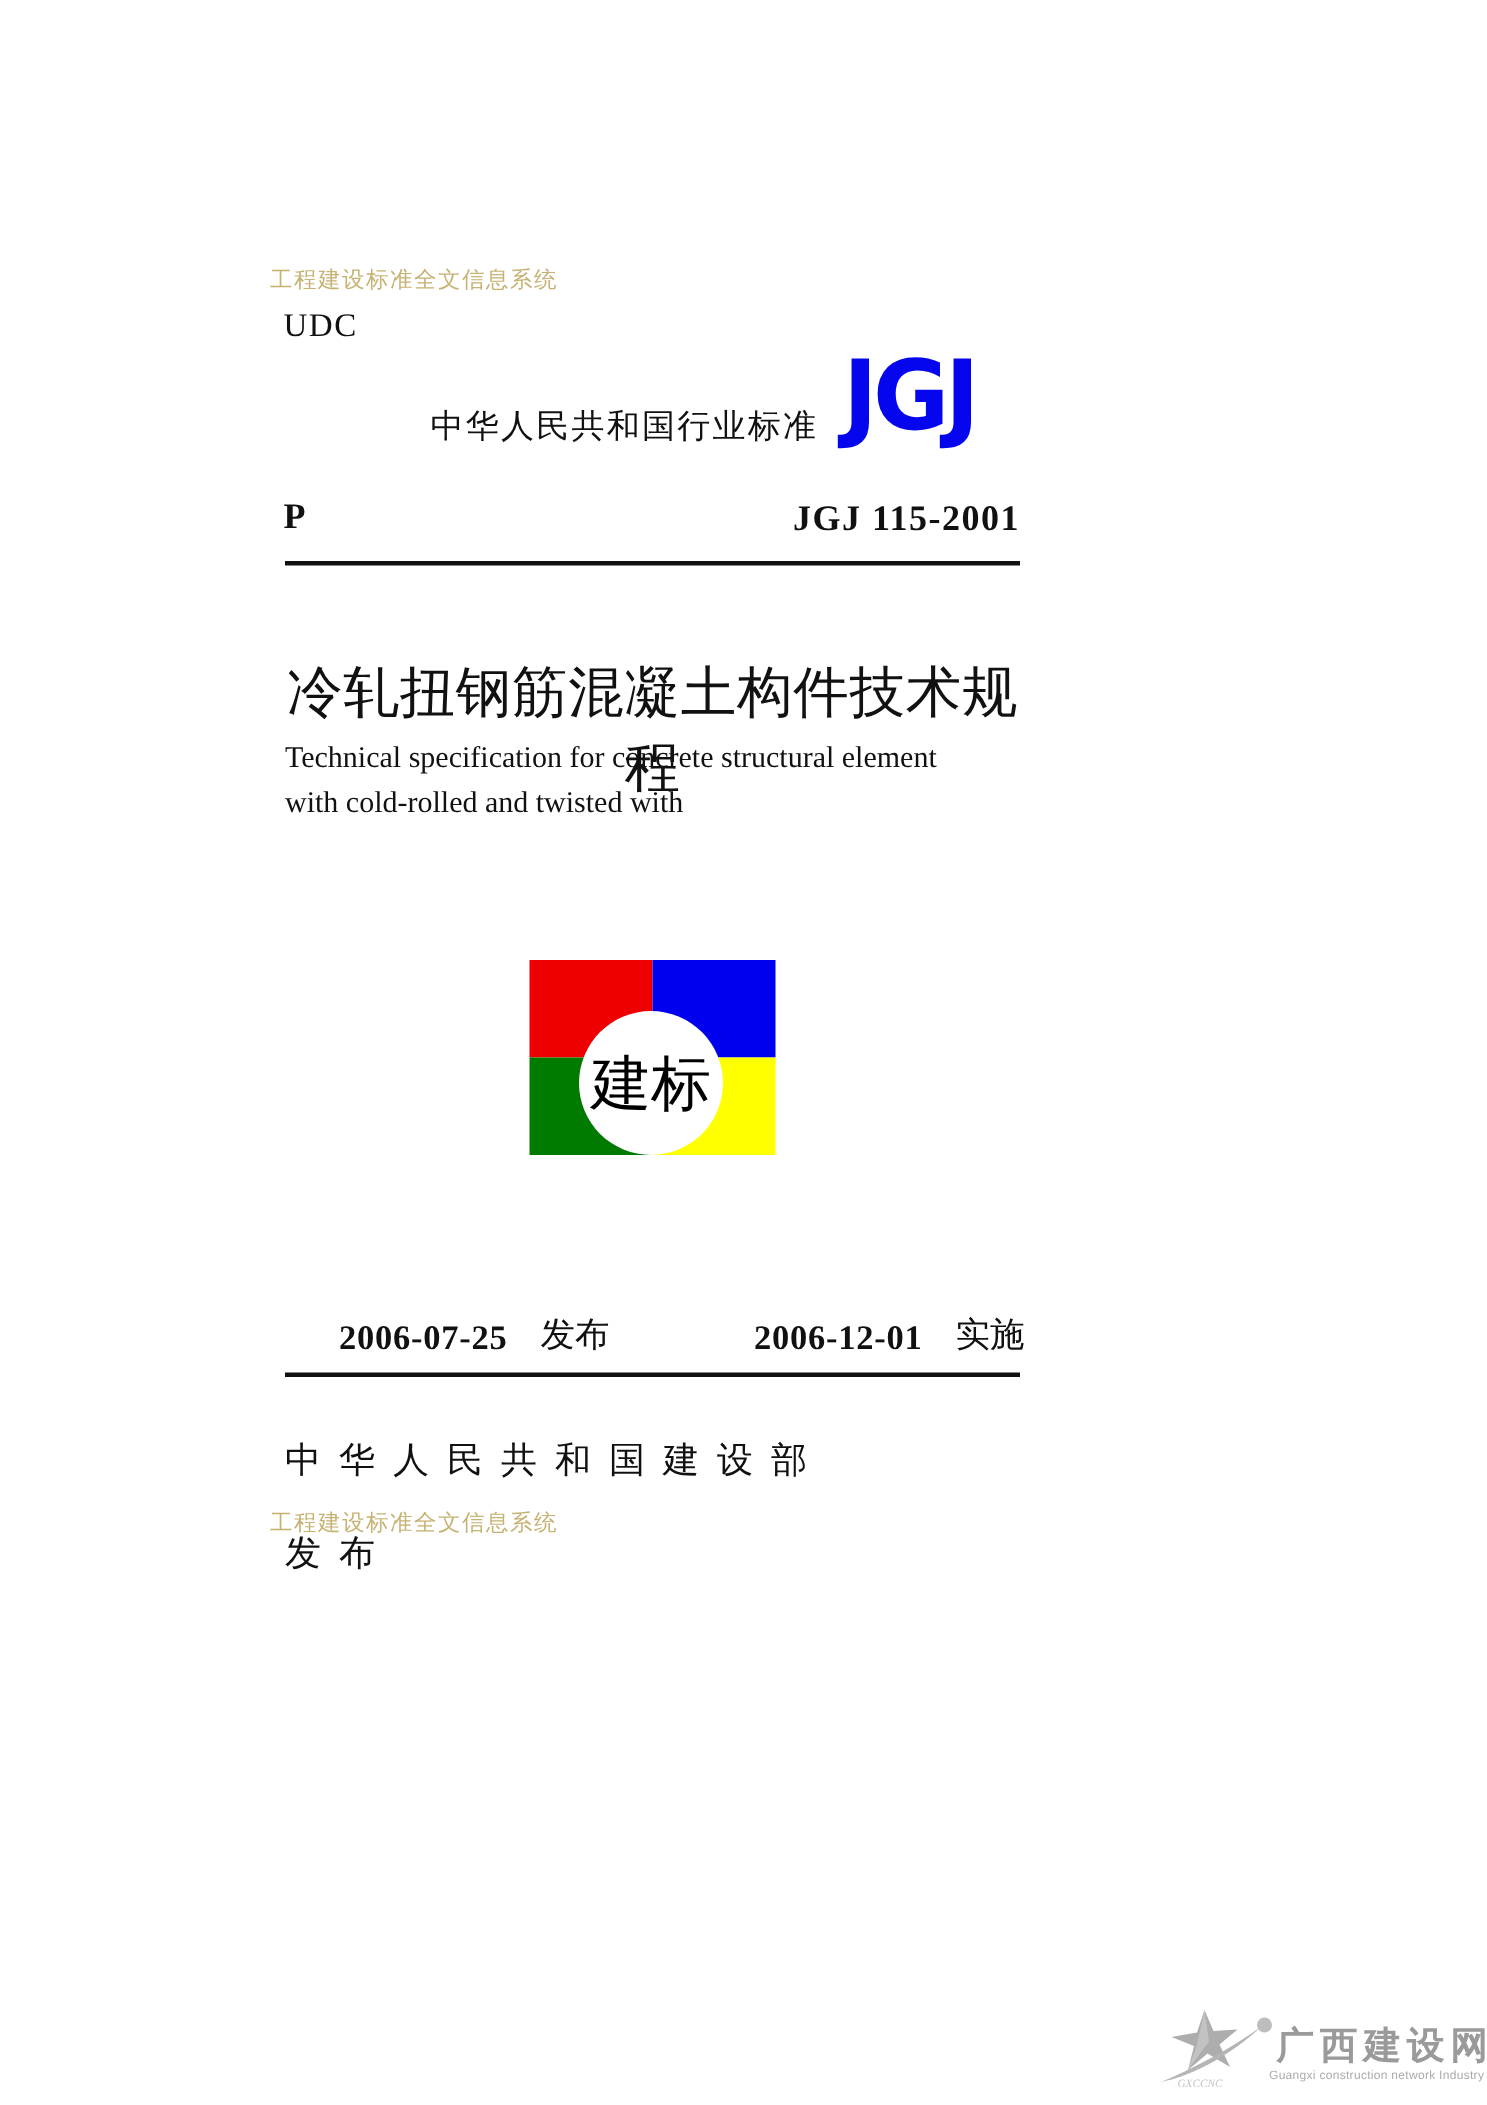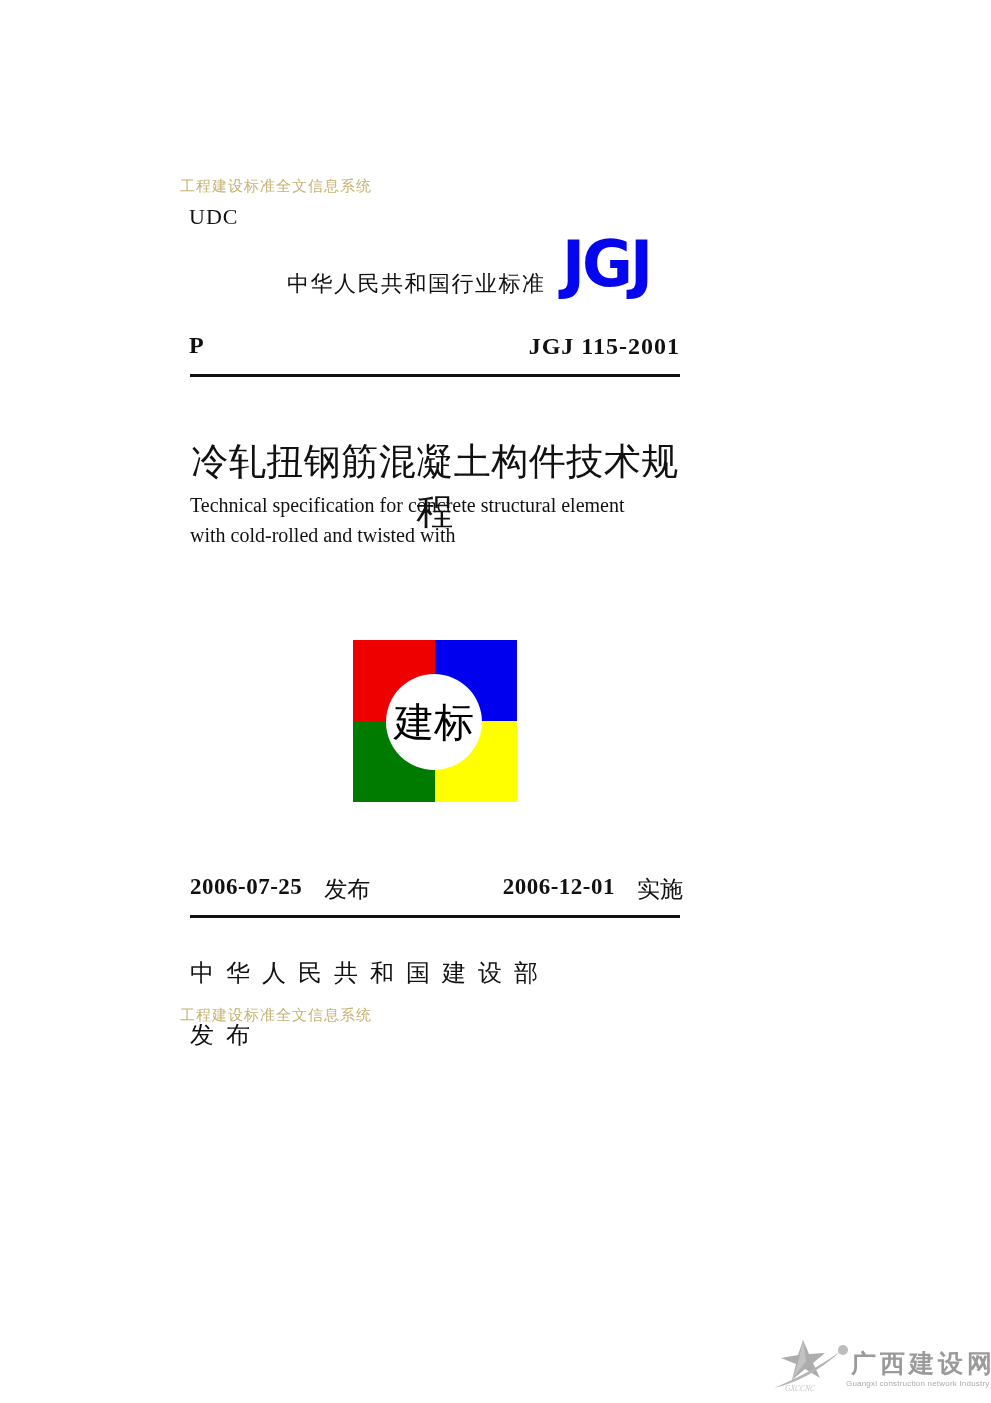--- a/index.html
+++ b/index.html
@@ -48,41 +48,41 @@
   .title-cn{
     left:190px;top:437px;width:490px;
     text-align:center;
     font-size:37px;font-weight:400;letter-spacing:0.5px;
   }
   .title-en{
     left:190px;top:490px;width:490px;
     font-size:20px;line-height:30px;
   }
 
-  .emblem{left:353px;top:640px;width:164px;height:162px;}
+  .emblem{left:353px;top:640px;width:164px;height:130px;}
   .emblem .quads{
     position:absolute;inset:0;
     display:grid;grid-template-columns:1fr 1fr;grid-template-rows:1fr 1fr;
   }
   .q-red{background:var(--emblemRed,#ee0000);}
   .q-blue{background:var(--emblemBlue,#0000ee);}
   .q-green{background:var(--emblemGreen,#007b00);}
   .q-yellow{background:var(--emblemYellow,#ffff00);}
   .emblem .circle{
     position:absolute;left:33px;top:34px;width:96px;height:96px;
     background:#ffffff;border-radius:50%;
     display:flex;align-items:center;justify-content:center;
   }
   .emblem .circle span{
     font-size:40px;letter-spacing:0px;color:#000;
     font-family:"Liberation Sans","DejaVu Sans",sans-serif;
     font-weight:400;
   }
 
-  .date-group{display:flex;align-items:flex-start;gap:22px;top:874px;}
+  .date-group{display:flex;align-items:flex-end;gap:22px;top:874px;margin-left:36px;}
   .date-left{left:190px;}
   .date-right{right:308px;}
   .date-num{font-size:23px;font-weight:bold;letter-spacing:0.5px;}
   .date-label{
     font-size:23px;font-weight:500;
     font-family:"Liberation Sans","DejaVu Sans",sans-serif;
   }
 
   .publisher-row{
     left:190px;top:957px;width:490px;

